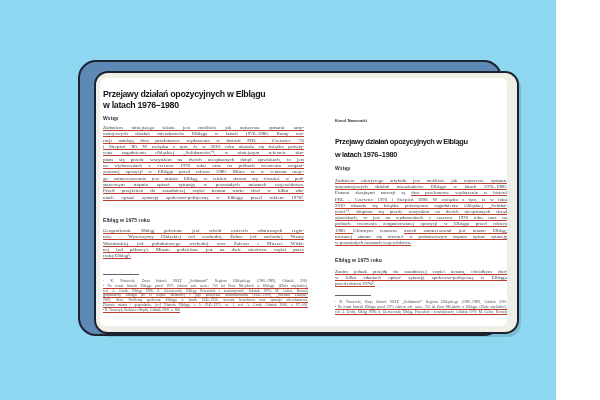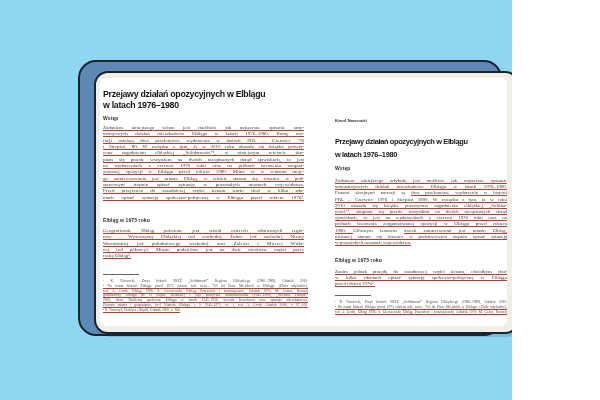--- a/index.html
+++ b/index.html
@@ -1,17 +1,17 @@
 <!DOCTYPE html>
 <html style="--bg: #8dd8f0; --panel: #5e89b5; --outline: #1b2230; --card: #f0efe7; --page: #ffffff; --accent: #bf3a2b;"><head>
 <meta charset="utf-8">
 <style>
   html,body{margin:0;padding:0;}
   body{width:600px;height:400px;font-family:"Liberation Sans",sans-serif;}
-  .stage{position:relative;width:512px;height:400px;background:var(--bg,#8dd8f0);overflow:hidden;}
+  .stage{position:relative;width:556px;height:400px;background:var(--bg,#8dd8f0);overflow:hidden;}
   .back-panel{position:absolute;left:78px;top:60px;width:424px;height:276px;box-sizing:border-box;
     background:var(--panel,#5e89b5);border:2.5px solid var(--outline,#1b2230);border-radius:18px;}
   .card{position:absolute;left:94px;top:71px;width:425px;height:263px;box-sizing:border-box;
     background:var(--card,#f0efe7);border:2.5px solid var(--outline,#1b2230);border-radius:14px;
     box-shadow:2px 3px 0 rgba(27,34,48,.15);}
   .screen{position:absolute;left:4px;top:5px;right:10px;bottom:6px;background:var(--page,#ffffff);border-radius:6px;overflow:hidden;}
   .page{position:absolute;}
   .page-left{left:3px;top:2px;width:201px;height:245px;}
   .page-right{left:235px;top:40px;width:172px;height:205px;}
   .title{position:absolute;left:0;width:100%;font-weight:bold;color:#14141a;font-family:"Liberation Sans",sans-serif;}

